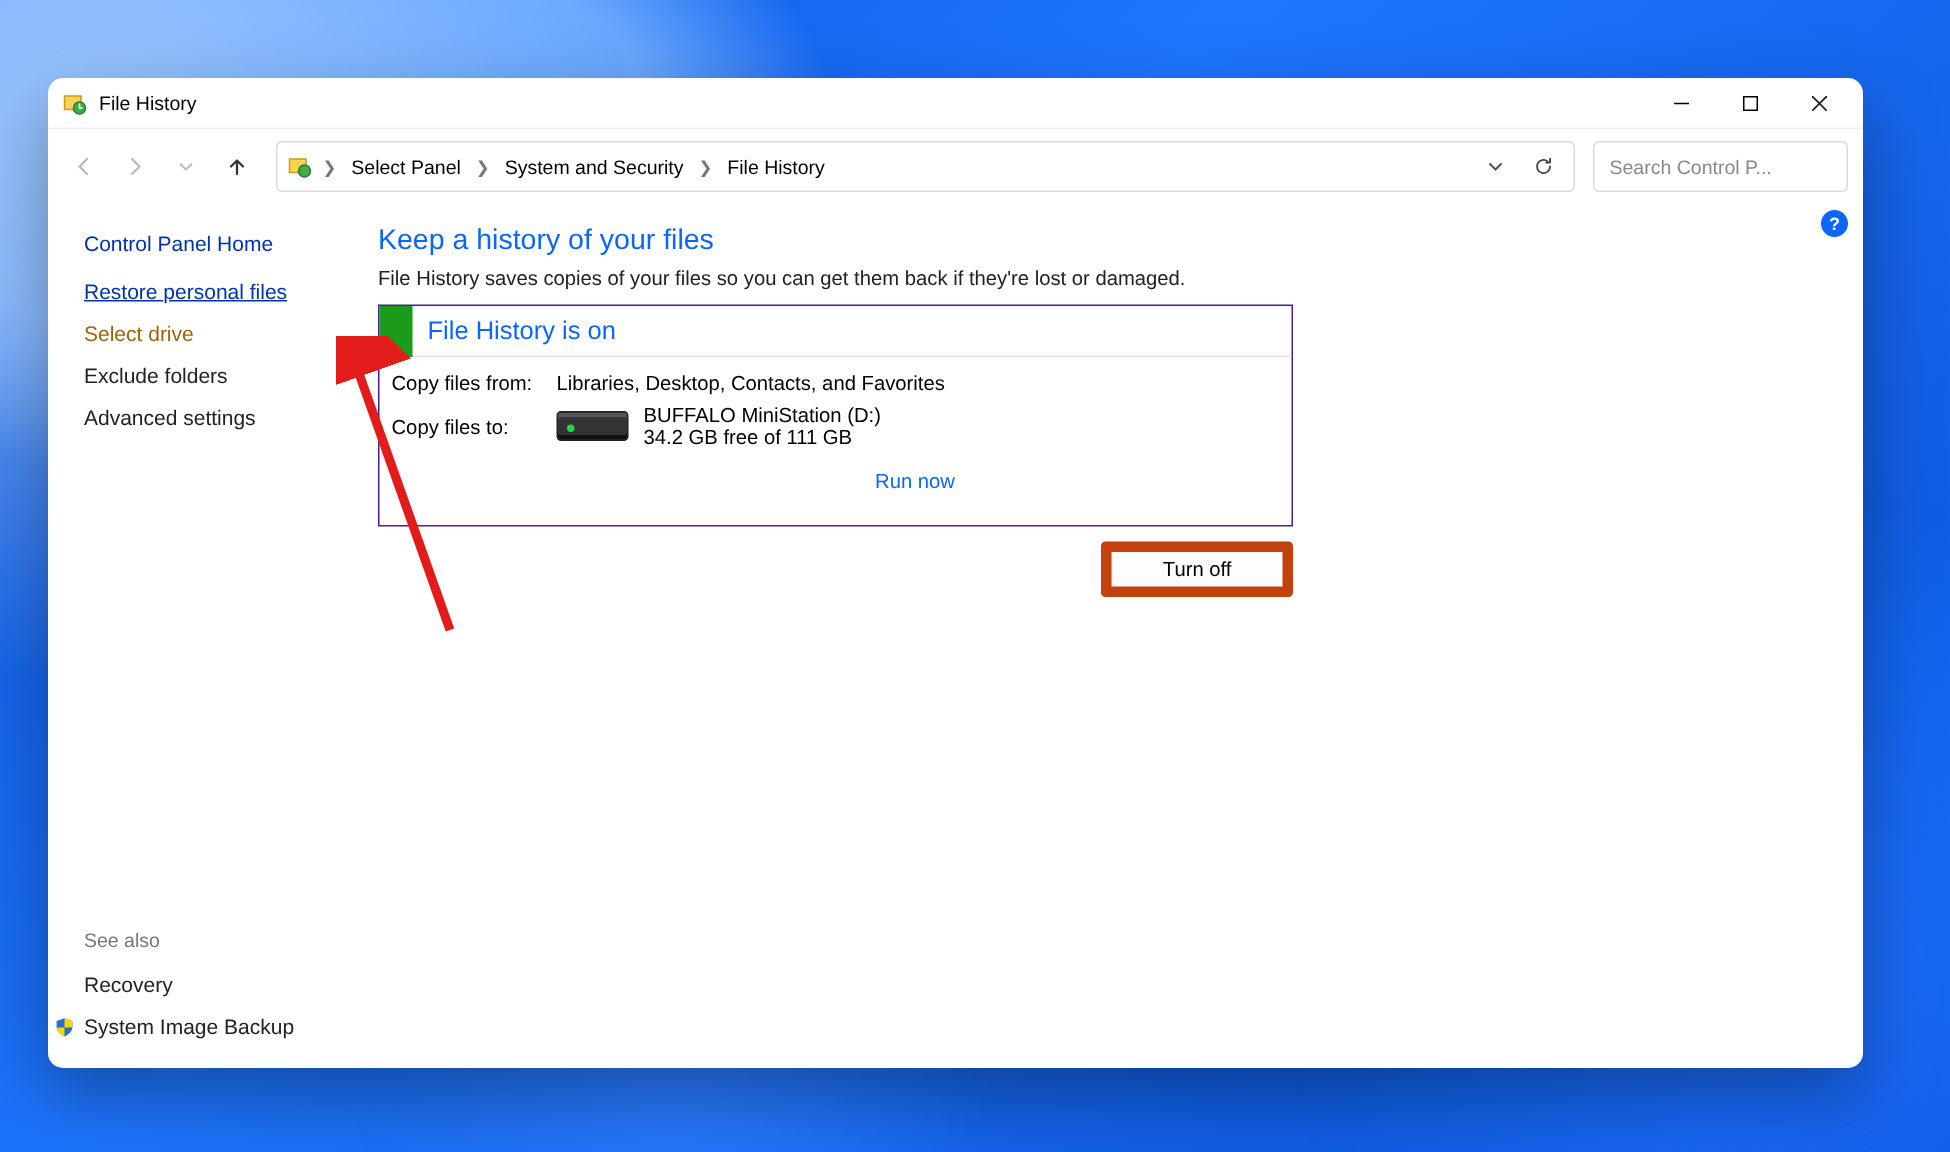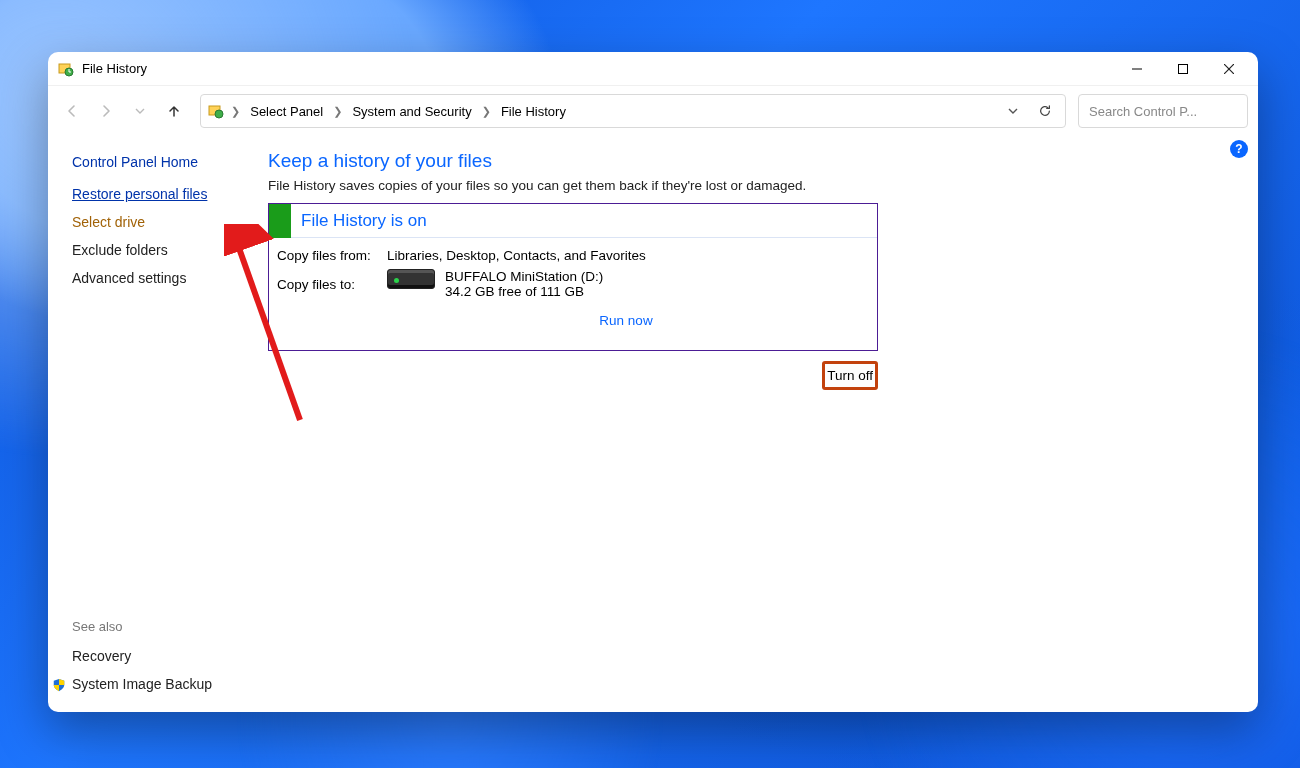--- a/index.html
+++ b/index.html
@@ -16,21 +16,21 @@
     width: 1300px; height: 768px;
     background:
       radial-gradient(600px 400px at 200px 100px, #69a8ff 0 40%, transparent 60%),
       radial-gradient(700px 500px at 1000px 500px, #0f5fe6 0 40%, transparent 60%),
       linear-gradient(135deg, #0a4fd4, #1e76ff 40%, #0a4fd4 100%);
     overflow: hidden;
   }
   .decor { position: absolute; border-radius: 50%; filter: blur(2px); }
   .window {
     position: absolute;
-    left: 48px; top: 52px;
+    left: 32px; top: 52px;
     width: 1210px; height: 660px;
     background: #fff;
     border-radius: 10px;
     box-shadow: 0 20px 50px rgba(0,0,0,0.35);
     display: flex; flex-direction: column;
     overflow: hidden;
   }
   .titlebar {
     height: 34px;
     display: flex; align-items: center;
@@ -136,22 +136,22 @@
   .drive {
     width:48px; height:20px; background:#333; border-radius:3px;
     margin-right:10px; position:relative; border:1px solid #222;
     box-shadow: inset 0 -3px 0 #111, inset 0 3px 0 #555;
   }
   .drive::before { content:""; position:absolute; left:6px; top:8px; width:5px; height:5px; background:#2bd34b; border-radius:50%; }
   .drive-col { display:flex; flex-direction:column; }
   .link-blue { color:#0a66ff; }
   .turnoff-wrap { width:610px; display:flex; justify-content:flex-end; margin-top:10px; }
   .turnoff-btn {
-    border:3px solid #c2410c; background:#fdfdfd; border-radius:3px;
-    padding: 4px 2px; font-size:13.5px;
+    border:7px solid #c2410c; background:#fdfdfd; border-radius:3px;
+    padding: 4px 34px; font-size:13.5px;
   }
 
   
   .arrow-anno {
     position:absolute;
     pointer-events:none;
   }
 </style>
 </head>
 <body>
@@ -287,21 +287,21 @@
             <div class="status-swatch"></div>
             <div class="status-title">File History is on</div>
           </div>
           <div class="status-body">
             <div class="row">
               <div class="lbl">Copy files from:</div>
               <div>Libraries, Desktop, Contacts, and Favorites</div>
             </div>
             <div class="row" style="align-items:center;">
               <div class="lbl">Copy files to:</div>
-              <div style="display:flex; ">
+              <div style="display:flex; align-items:center;">
                 <div class="drive"></div>
                 <div class="drive-col">
                   <div>BUFFALO MiniStation (D:)</div>
                   <div>34.2 GB free of 111 GB</div>
                 </div>
               </div>
             </div>
             <div class="row" style="margin-top:14px;justify-content:center;">
               <div class="lbl"></div>
               <a class="link-blue">Run now</a>

